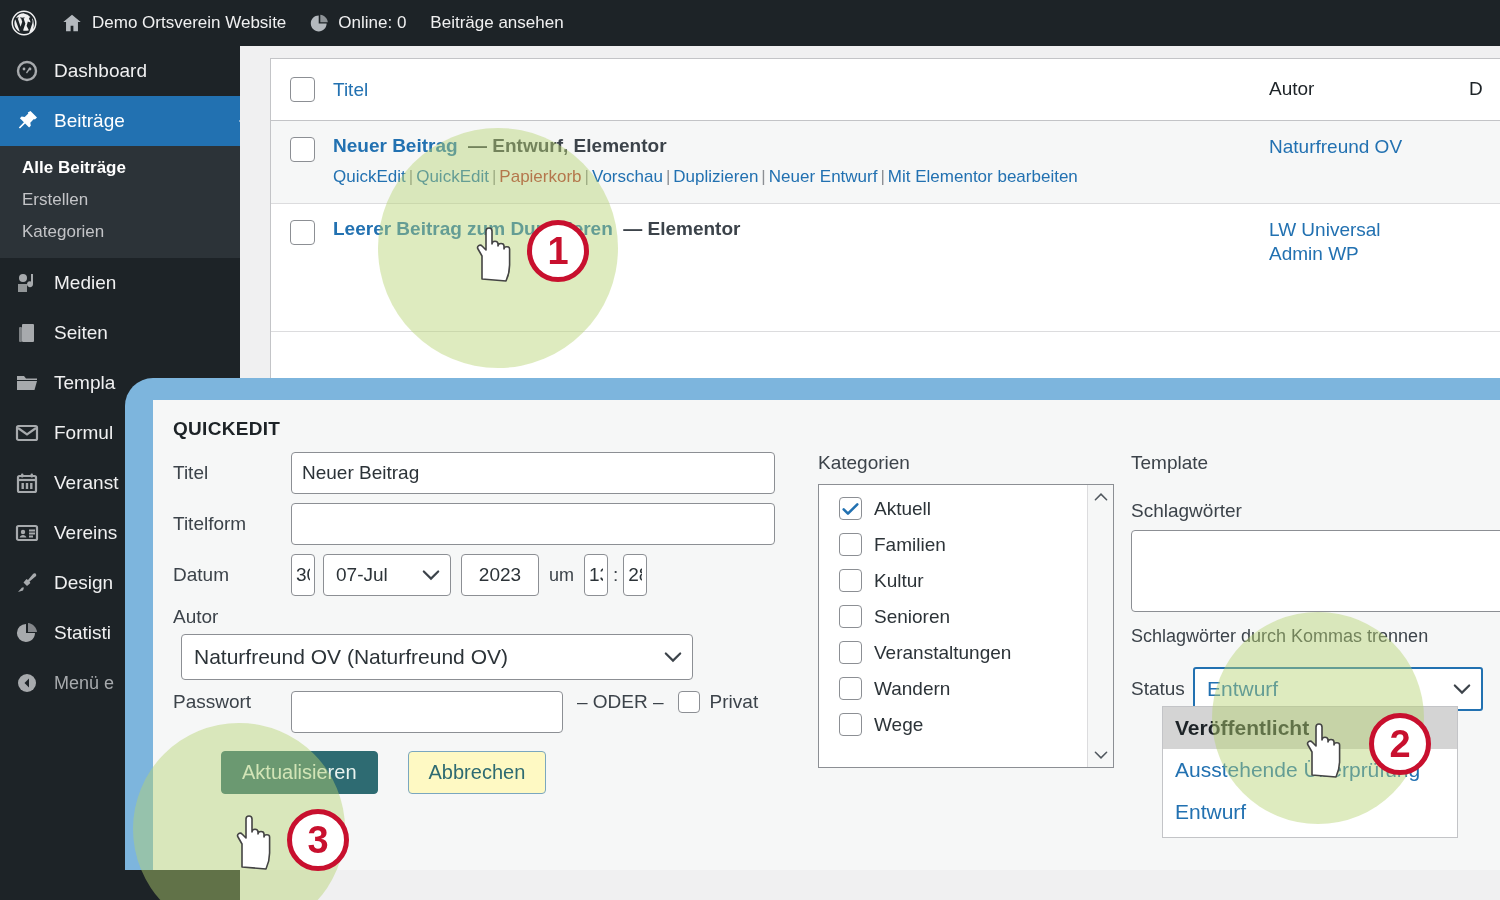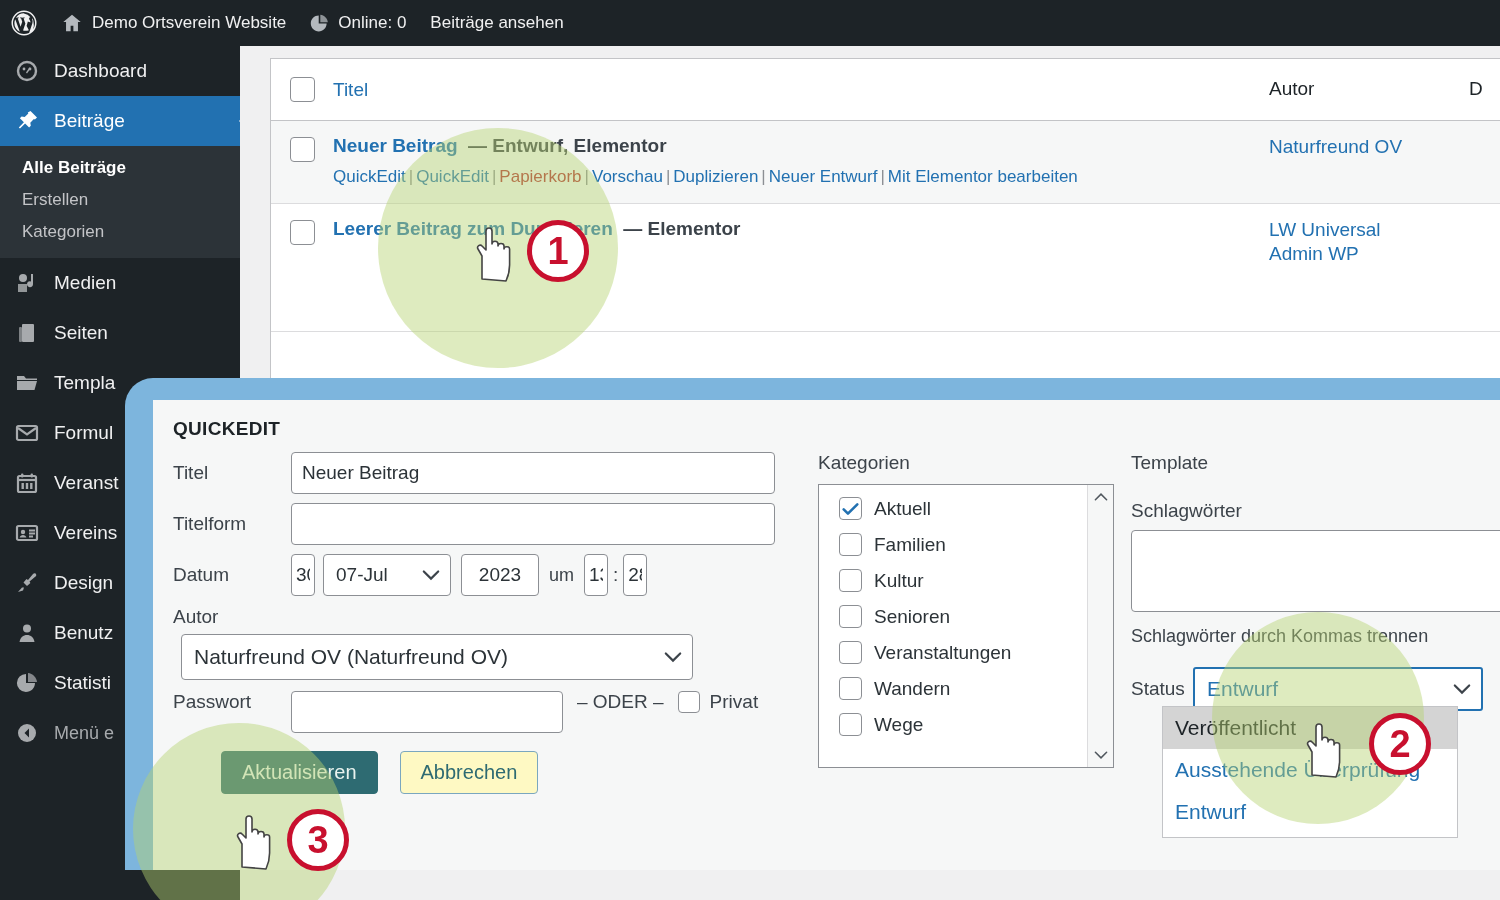--- a/index.html
+++ b/index.html
@@ -129,21 +129,21 @@
   .um { font-size: 18px; color: #3c434a; margin: 0 10px; }
   .colon { font-size: 19px; color: #3c434a; margin: 0 5px; }
   .qe-author-label { font-size: 19px; color: #3c434a; margin: 10px 0 6px 0; }
   .sel.author { width: 512px; margin-left: 8px; height: 46px; font-size: 21px; }
   .pw-row { display: flex; align-items: flex-start; margin-top: 11px; }
   .pw-label { width: 118px; font-size: 19px; color: #3c434a; }
   .inp.pw { width: 272px; }
   .oder { font-size: 19px; color: #3c434a; margin: 0 14px; }
   .cb-sm { width: 22px; height: 22px; border: 1px solid #8c8f94; border-radius: 4px; background:#fff; display:inline-block; }
   .privat { font-size: 19px; color: #3c434a; margin-left: 10px; }
-  .btn-row { display: flex; align-items: flex-end; gap: 22px; margin-top: 18px; margin-left: 48px; }
+  .btn-row { display: flex; align-items: flex-end; gap: 30px; margin-top: 18px; margin-left: 48px; }
   .btn-primary {
     background: #2e6b72; color: #e9f3ef; border: 1px solid #2e6b72; border-radius: 4px;
     font-size: 20px; padding: 9px 20px; font-family: "Liberation Sans", sans-serif;
   }
   .btn-secondary {
     background: #fef9c3; color: #2e6b72; border: 1px solid #7aa7bf; border-radius: 4px;
     font-size: 20px; padding: 9px 20px; font-family: "Liberation Sans", sans-serif;
   }
 
   
@@ -186,21 +186,21 @@
     color: #2271b1; font-size: 21px; background: #fff;
   }
 
   
   .dd {
     position: absolute; left: 1162px; top: 706px; width: 296px;
     background: #fff; border: 1px solid #c3c4c7; z-index: 40;
     padding-bottom: 4px;
   }
   .dd-item { font-size: 21px; color: #2271b1; padding: 9px 12px; }
-  .dd-item.hl { background: #d4d4d4; color: #1d2327; }
+  .dd-item.hl { background: #d4d4d4; color: #1d2327; font-weight: bold; }
 
   
   .hl-ellipse {
     position: absolute; border-radius: 50%;
     background: rgba(182, 211, 112, 0.45);
     z-index: 45; pointer-events: none;
   }
   #hl1 { left: 378px; top: 128px; width: 240px; height: 240px; }
   #hl2 { left: 1212px; top: 612px; width: 212px; height: 212px; }
   #hl3 { left: 133px; top: 723px; width: 212px; height: 212px; }
@@ -360,29 +360,20 @@
     <div class="menu-item">
       <span class="mi-ico">
         <svg viewBox="0 0 24 24">
             <path d="M20.5 2.5c1 1 1 2.3 0 3l-6 5 .9 1.5-3.4 3-3.5-3.5 3-3.4 1.5.9 5-6c.8-1 2.2-1 2.5-.5z"></path>
             <path d="M7 16.5 3 21l5-1.5 1-3z"></path>
           </svg>
       </span>
       <span>Design</span>
     </div>
 
-    <div class="menu-item">
-      <span class="mi-ico">
-        <svg viewBox="0 0 24 24">
-            <circle cx="12" cy="7.5" r="4"></circle>
-            <path d="M4.5 21c.7-4.4 3.8-7 7.5-7s6.8 2.6 7.5 7z"></path>
-          </svg>
-      </span>
-      <span>Benutz</span>
-    </div>
 
     <div class="menu-item">
       <span class="mi-ico">
         <svg viewBox="0 0 24 24">
             <path d="M11 3v9h9c0 5-4 9-9.2 9A9 9 0 0 1 11 3z"></path>
             <path d="M13 2c4.7.5 8.5 4.3 9 9h-9V2z" opacity=".75"></path>
           </svg>
       </span>
       <span>Statisti</span>
     </div>

